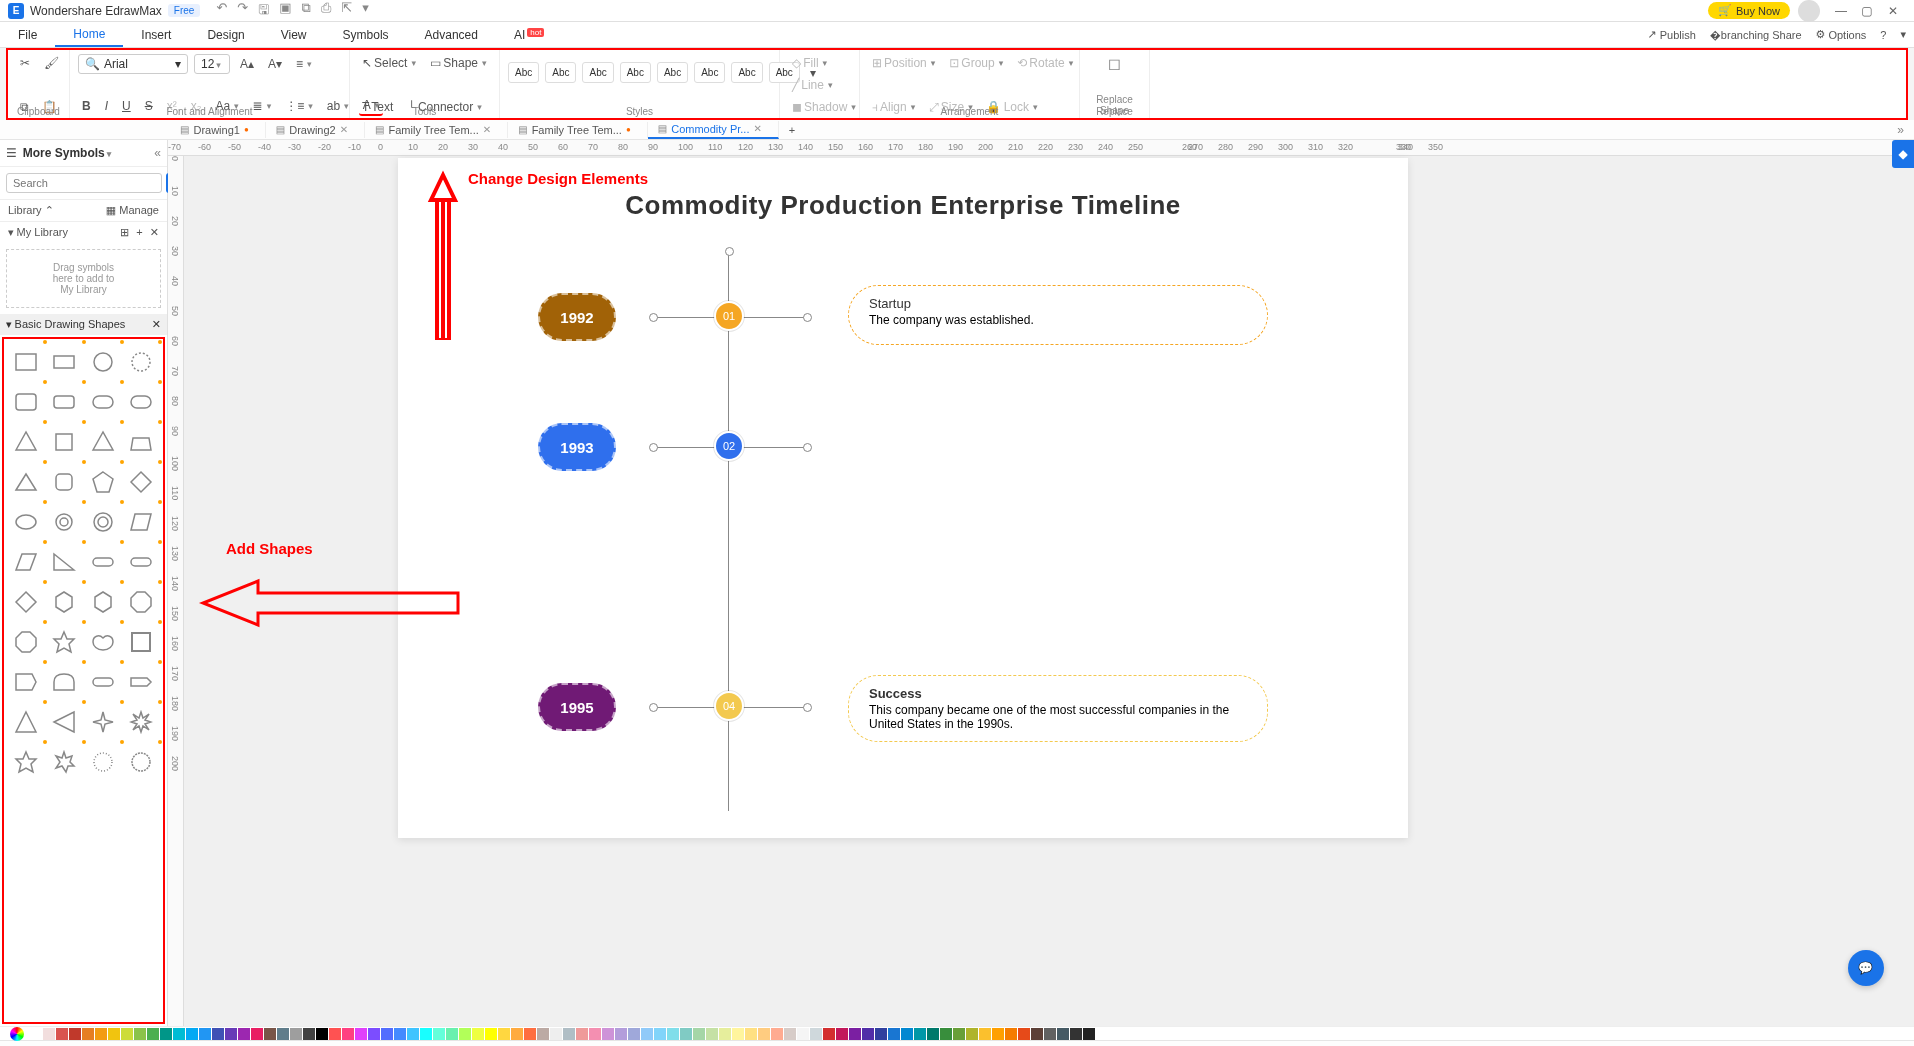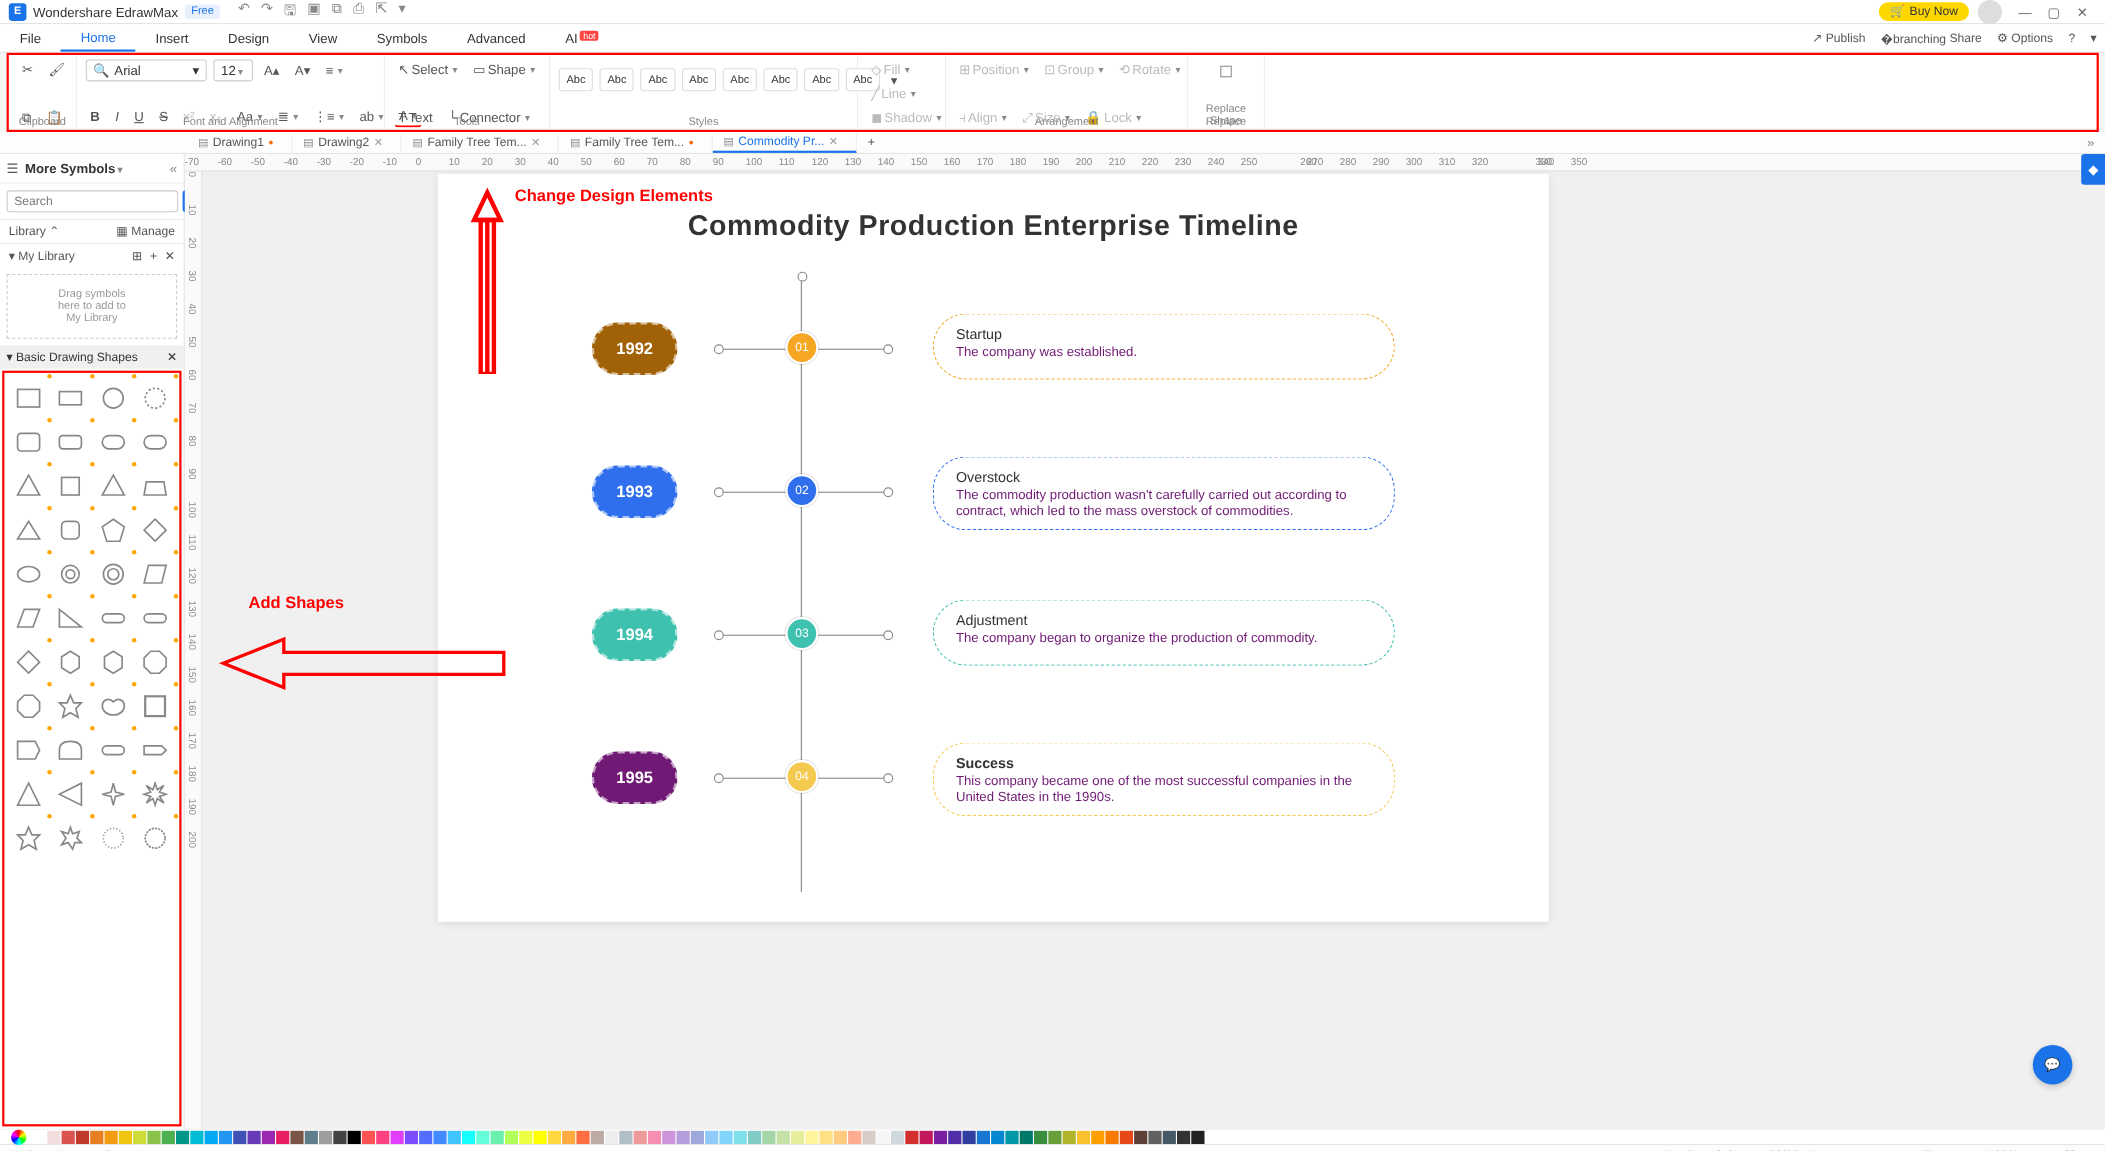--- a/index.html
+++ b/index.html
@@ -75,21 +75,21 @@
 .tl-vline::before { content:"";position:absolute;top:-4px;left:-3px;width:7px;height:7px;border:1px solid #888;border-radius:50%;background:#fff;}
 
 .tl-item { position:absolute;left:0;right:0;height:90px;}
 .tl-year { position:absolute;left:140px;top:12px;width:78px;height:48px;border-radius:24px;color:#fff;display:flex;align-items:center;justify-content:center;font-weight:600;font-size:15px;border:2px dashed rgba(255,255,255,0.6);}
 .tl-hline { position:absolute;left:255px;top:36px;width:155px;height:1px;background:#888;}
 .tl-hline::before,.tl-hline::after{content:"";position:absolute;width:7px;height:7px;border:1px solid #888;border-radius:50%;background:#fff;top:-4px;}
 .tl-hline::before{left:-4px;} .tl-hline::after{right:-4px;}
 .tl-num { position:absolute;left:316px;top:20px;width:30px;height:30px;border-radius:50%;color:#fff;display:flex;align-items:center;justify-content:center;font-size:11px;font-weight:500;border:2px solid #fff;box-shadow:0 0 0 1px rgba(0,0,0,0.1);}
 .tl-card { position:absolute;left:450px;top:4px;width:420px;min-height:60px;border:1px dashed;border-radius:30px;padding:10px 20px;background:#fff;}
 .tl-card .card-title { font-size:13px;color:#333;}
-.tl-card .card-desc { font-size:12px;color:#701a75;margin-top:2px;}
+.tl-card .card-desc { font-size:12px;color:#000000;margin-top:2px;}
 
 .color-strip { height:14px;background:#fff;border-top:1px solid #eee;display:flex;align-items:center;padding:0 4px;}
 .color-swatch { width:12px;height:12px;margin-right:1px;cursor:pointer;}
 .color-strip .picker { width:14px;height:14px;margin:0 6px;background:conic-gradient(red,yellow,lime,cyan,blue,magenta,red);border-radius:50%;}
 
 .statusbar { height:20px;background:#fdfdfd;border-top:1px solid #e5e5e5;display:flex;align-items:center;padding:0 8px;font-size:11px;color:#555;}
 .statusbar .page-sel { display:flex;align-items:center;gap:6px;}
 .statusbar .page-tab { padding:2px 12px;color:#1a73e8;}
 .statusbar .spacer { flex:1;}
 .statusbar .right-status { display:flex;align-items:center;gap:10px;}
@@ -612,33 +612,20 @@
             <div class="tl-num" style="background:#f5a623">01</div>
             <div class="tl-card" style="border-color:#f5a623">
               <div class="card-title">Startup</div>
               <div class="card-desc">The company was established.</div>
             </div>
           </div>
           <div class="tl-item" style="top: 160px;">
             <div class="tl-year" style="background:#2f6fed">1993</div>
             <div class="tl-hline"></div>
             <div class="tl-num" style="background:#2f6fed">02</div>
-            <div class="tl-card" style="border-color:#2f6fed">
-              <div class="card-title">Overstock</div>
-              <div class="card-desc">The commodity production wasn't carefully carried out according to contract, which led to the mass overstock of commodities.</div>
-            </div>
-          </div>
-          <div class="tl-item" style="top: 290px;">
-            <div class="tl-year" style="background:#3fc1b0">1994</div>
-            <div class="tl-hline"></div>
-            <div class="tl-num" style="background:#3fc1b0">03</div>
-            <div class="tl-card" style="border-color:#3fc1b0">
-              <div class="card-title">Adjustment</div>
-              <div class="card-desc">The company began to organize the production of commodity.</div>
-            </div>
           </div>
           <div class="tl-item" style="top: 420px;">
             <div class="tl-year" style="background:#701a75">1995</div>
             <div class="tl-hline"></div>
             <div class="tl-num" style="background:#f3c94f">04</div>
             <div class="tl-card" style="border-color:#f3c94f">
               <div class="card-title" style="font-weight:600">Success</div>
               <div class="card-desc">This company became one of the most successful companies in the United States in the 1990s.</div>
             </div>
           </div>

